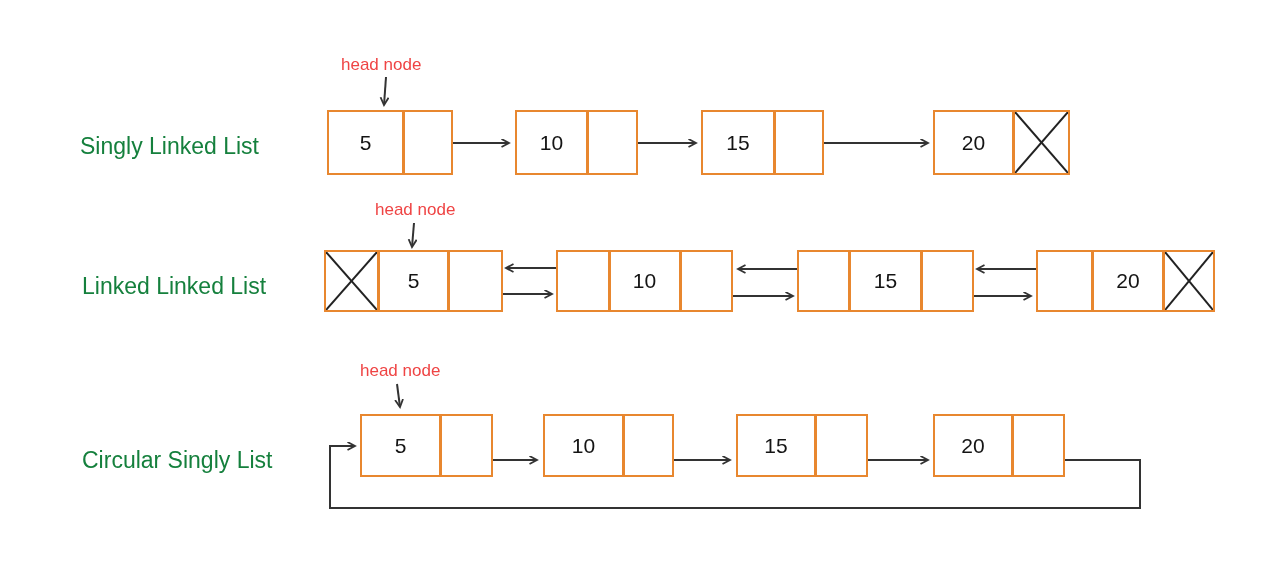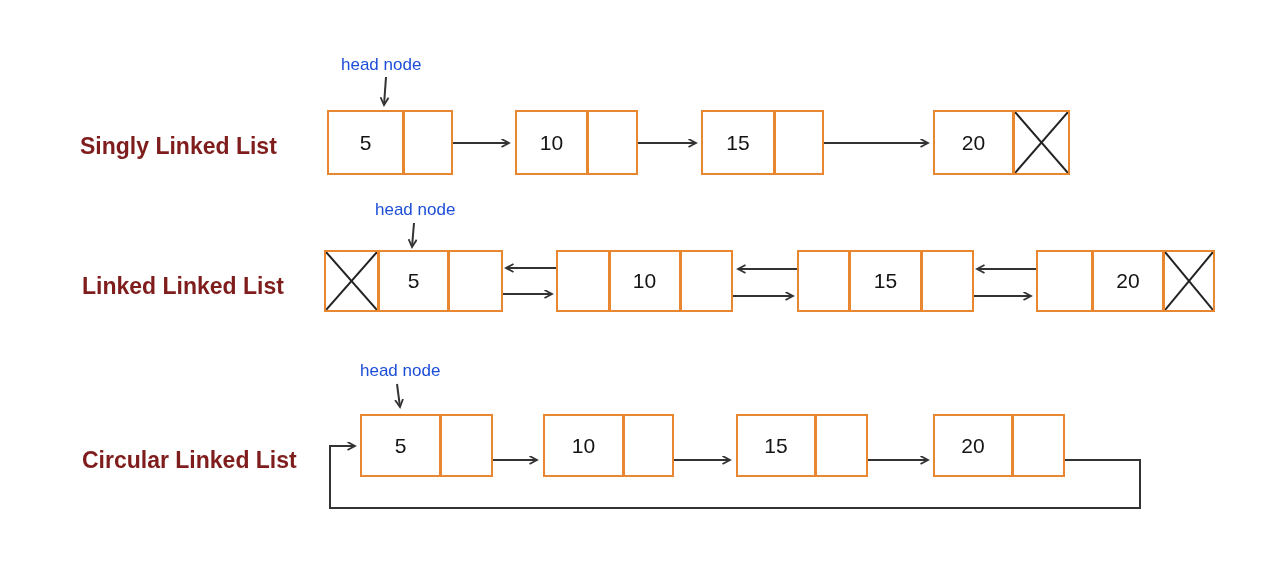--- a/index.html
+++ b/index.html
@@ -2,24 +2,24 @@
 <html><head>
 <meta charset="utf-8">
 <style>
   html,body{margin:0;padding:0;background:#ffffff;}
   .canvas{
     position:relative;width:1280px;height:572px;background:#ffffff;
     font-family:"Liberation Sans",sans-serif;overflow:hidden;color:#1d1d1d;
   }
   .overlay{position:absolute;left:0;top:0;pointer-events:none;}
   .row-label{
-    position:absolute;font-size:23px;line-height:28px;color:#7f1d1d;white-space:nowrap;font-weight:bold;
+    position:absolute;font-size:23px;line-height:28px;color:#15803d;white-space:nowrap;
   }
   .head-label{
-    position:absolute;font-size:17px;line-height:20px;color:#1d4ed8;white-space:nowrap;
+    position:absolute;font-size:17px;line-height:20px;color:#ef4444;white-space:nowrap;
   }
   .node{
     position:absolute;display:flex;box-sizing:border-box;background:#ffffff;
     border:2px solid #e8872f;
   }
   .cell{
     display:flex;align-items:center;justify-content:center;
     font-size:21px;color:#141414;box-sizing:border-box;min-width:0;position:relative;
   }
   .cell.grow{flex:1 1 0;}
@@ -132,21 +132,21 @@
       <span>20</span>
     </div>
     <div class="cell" style="flex:0 0 51px;">
       <svg class="xmark" viewBox="0 0 100 100" preserveAspectRatio="none">
         <line x1="0" y1="0" x2="100" y2="100" stroke="#222222" stroke-width="2" vector-effect="non-scaling-stroke"></line>
         <line x1="100" y1="0" x2="0" y2="100" stroke="#222222" stroke-width="2" vector-effect="non-scaling-stroke"></line>
       </svg>
     </div>
   </div>
 
-  <div class="row-label" style="left:82px;top:446px;">Circular Linked List</div>
+  <div class="row-label" style="left:82px;top:446px;">Circular Singly List</div>
   <div class="head-label" style="left:360px;top:361px;">head node</div>
 
   <div class="node" style="left:360px;top:414px;width:133px;height:63px;">
     <div class="cell" style="flex:0 0 77px;">
       <span>5</span>
     </div>
     <div class="cell grow"></div>
   </div>
 
   <div class="node" style="left:543px;top:414px;width:131px;height:63px;">

